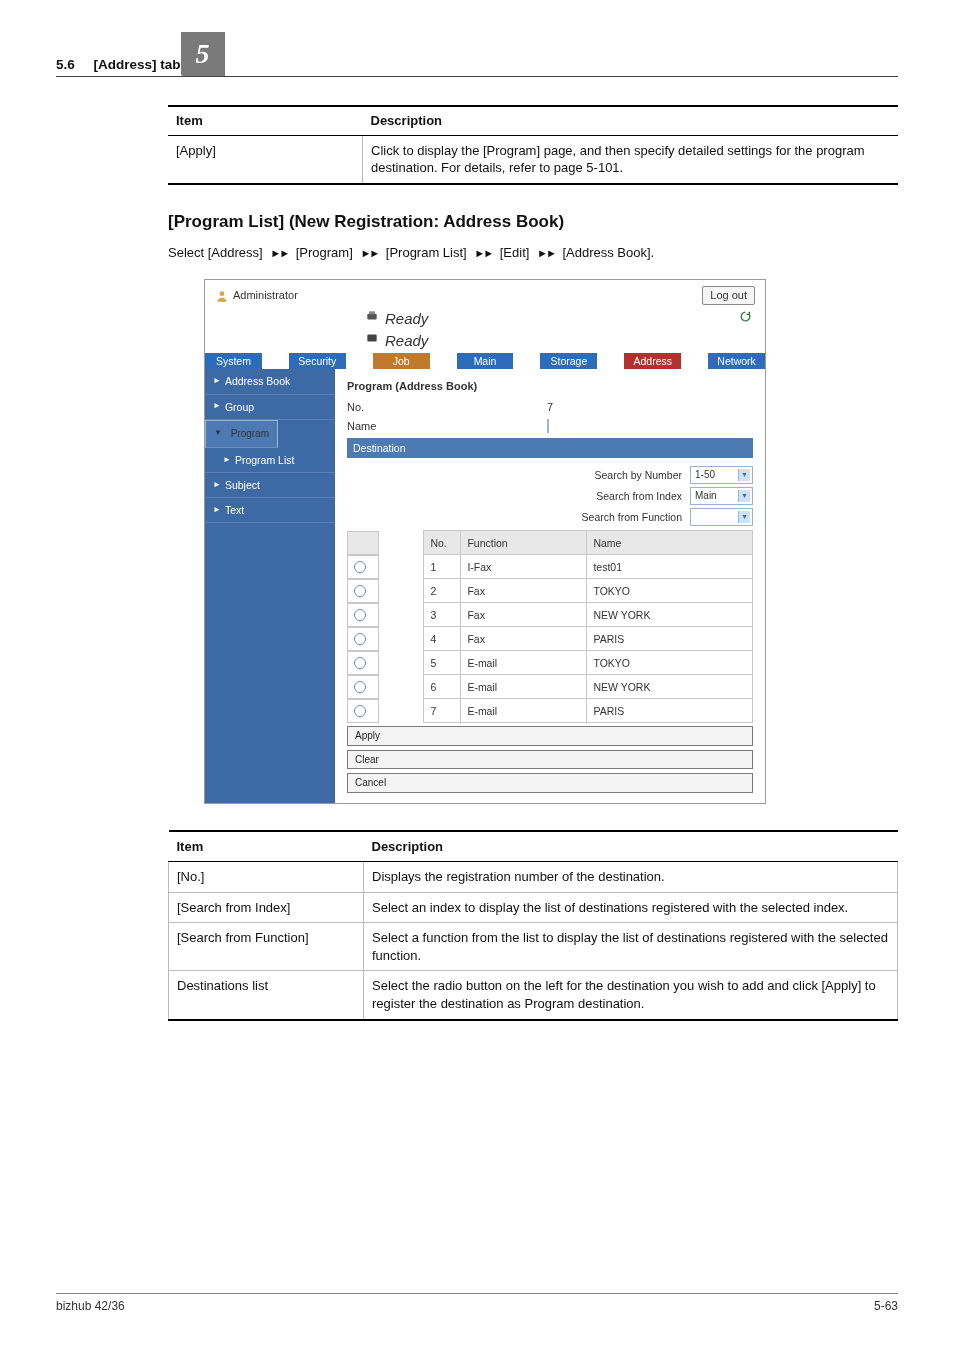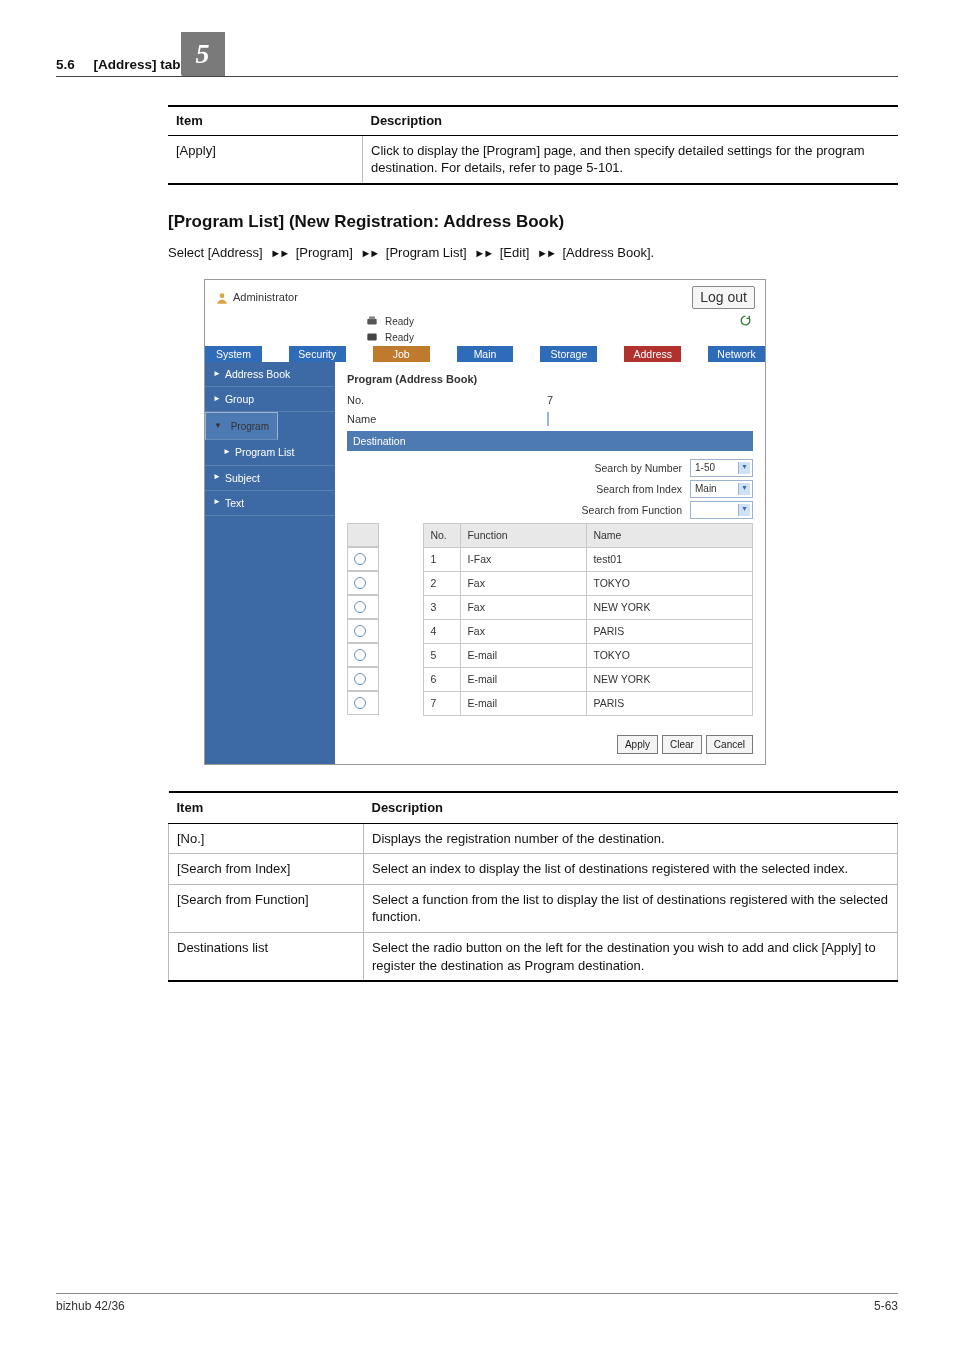--- a/index.html
+++ b/index.html
@@ -117,25 +117,25 @@
     font-size:11px;
   }
   .shot .bar{
     display:flex;align-items:center;justify-content:space-between;
     padding:6px 10px 4px 10px;
   }
   .shot .bar .who{display:flex;align-items:center;gap:4px;font-size:11px;color:#333;}
   .shot .bar .who svg{width:14px;height:14px;}
   .shot .logout{
     border:1px solid #888;border-radius:2px;
-    padding:1px 7px;font-size:14px;color:#333;background:#f6f6f6;
+    padding:1px 7px;font-size:11px;color:#333;background:#f6f6f6;
   }
   .readyrow{
-    display:flex;align-items:flex-end;justify-content:flex-start;
-    gap:6px;padding:0 12px 2px 160px;font-size:10px;color:#333;
+    display:flex;align-items:flex-start;justify-content:flex-start;
+    gap:6px;padding:0 12px 2px 160px;font-size:15px;color:#333;font-style:italic;
   }
   .readyrow:last-of-type{margin-bottom:2px;}
   .readyrow .icon{width:14px;height:14px;border-radius:3px;}
   .readyrow .refresh{
     margin-left:auto;width:15px;height:15px;
     display:flex;align-items:center;justify-content:center;
   }
   .tabs{display:flex;height:16px;font-size:10.5px;color:#fff;gap:26px;}
   .tabs .tab{
     flex:1;display:flex;align-items:center;justify-content:center;
@@ -182,21 +182,21 @@
   }
   table.shottbl th, table.shottbl td{
     border:1px solid #c8c8c8;padding:3px 6px;text-align:left;
   }
   table.shottbl th{background:#e8e8e8;font-weight:normal;}
   table.shottbl th.sel, table.shottbl td.sel{width:18px;text-align:center;}
   table.shottbl th.no, table.shottbl td.no{width:24px;}
   .rdo{
     width:10px;height:10px;border:1px solid #6a8fbf;border-radius:50%;display:inline-block;
   }
-  .btnrow{display:flex;justify-content:flex-end;gap:4px;margin-top:19px;}
+  .btnrow{display:flex;justify-content:flex-end;gap:4px;margin-top:3px;flex-direction:column;}
   .shotbtn{
     border:1px solid var(--btnborder);background:#f4f4f4;
     font-size:10px;padding:2px 7px;color:#222;
   }
 
   
   .foot{
     position:absolute;left:56px;right:56px;bottom:36px;
     border-top:1px solid #888;
     display:flex;justify-content:space-between;

